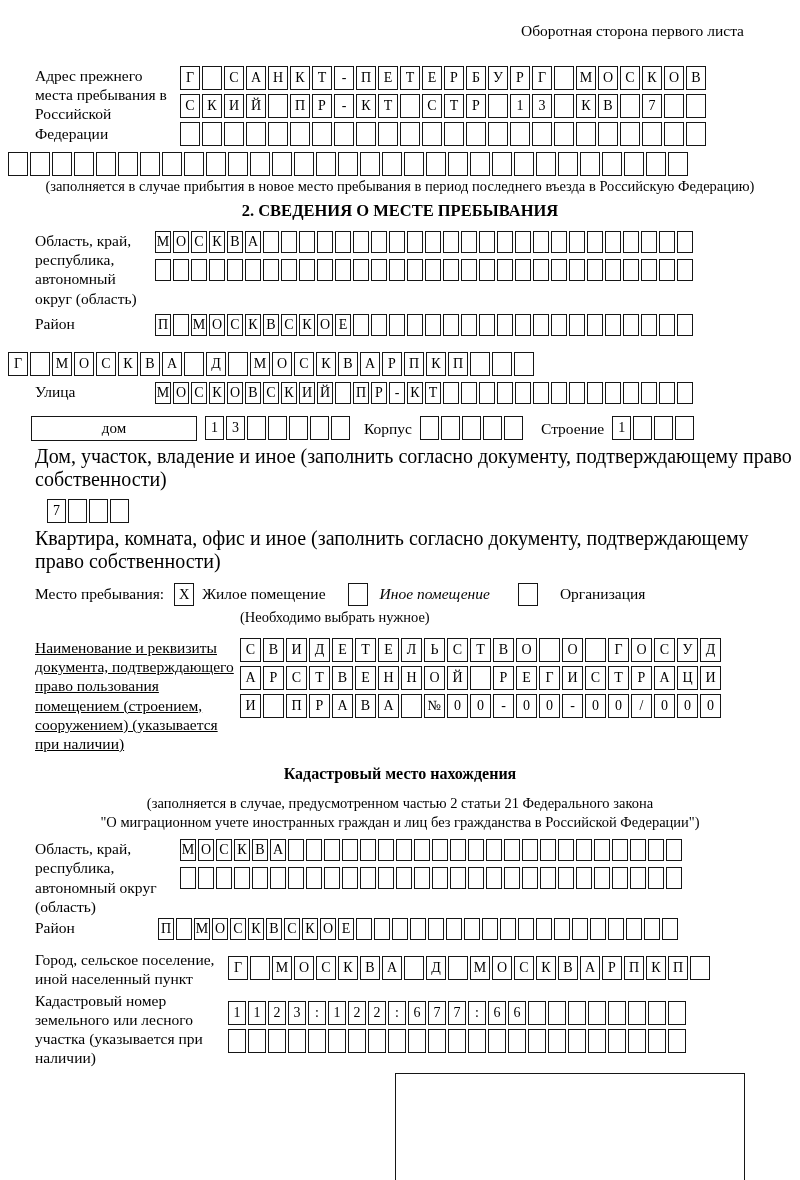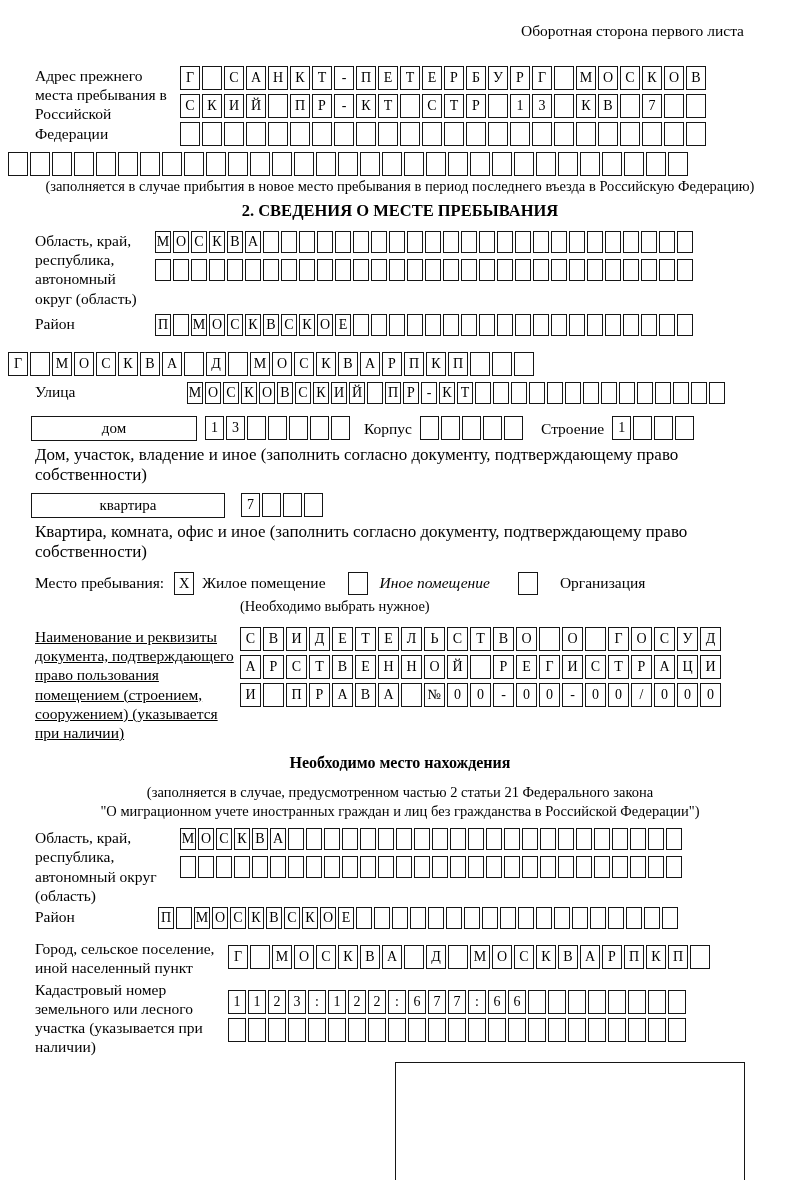--- a/index.html
+++ b/index.html
@@ -23,34 +23,34 @@
     font-size: 14px; font-family: "Liberation Serif", serif;
   }
   .cw20 .cell { width: 20px; }
   .cw16 .cell { width: 16px; height: 22px; }
   .cw21 .cell { width: 21px; }
   .cw19 .cell { width: 19px; }
   .cw18 .cell { width: 18px; }
   .cw15 .cell { width: 16px; height: 22px; }
   .note { text-align: center; font-size: 14.5px; margin-bottom: 6px; }
   .sect-title { text-align: center; font-weight: bold; font-size: 16.5px; margin: 4px 0 10px; }
-  .caption { font-size: 17px; padding-left: 27px; margin: 2px 0 8px; }
+  .caption { font-size: 20px; padding-left: 27px; margin: 2px 0 8px; }
   .wbox {
     border: 1.5px solid #161616; height: 25px;
     display: flex; align-items: center; justify-content: center;
     font-size: 15px; flex: 0 0 auto;
   }
   .cbx {
     width: 20px; height: 23px; border: 1.5px solid #161616;
     display: inline-flex; align-items: center; justify-content: center;
     font-size: 14.5px; flex: 0 0 auto;
   }
   .stay-row { display: flex; align-items: center; gap: 0; padding-left: 27px; font-size: 15.5px; margin-bottom: 3px; }
   .stamp-box { border: 1.6px solid #161616; width: 350px; height: 178px; margin-left: 387px; margin-top: 6px; }
-  .mb2 { margin-bottom: 2px; } .mb6 { margin-bottom: 6px; } .mb8 { margin-bottom: 8px; gap: 32px; }
+  .mb2 { margin-bottom: 2px; } .mb6 { margin-bottom: 6px; } .mb8 { margin-bottom: 8px; }
   .mb10 { margin-bottom: 10px; } .mb12 { margin-bottom: 12px; }
   .pt6 { padding-top: 6px; } .pt10 { padding-top: 10px; }
 </style>
 </head>
 <body>
 
 <div class="hdr">Оборотная сторона первого листа</div>
 
 <div class="frow mb2">
   <div class="lbl" style="width:172px;">Адрес прежнего места пребывания в Российской Федерации</div>
@@ -366,21 +366,20 @@
   <div class="cells cw19" style="margin:0;">
       <span class="cell">1</span>
       <span class="cell"></span>
       <span class="cell"></span>
       <span class="cell"></span>
     </div>
 </div>
 <div class="caption">Дом, участок, владение и иное (заполнить согласно документу, подтверждающему право собственности)</div>
 
 <div class="frow" style="margin-left:23px; margin-bottom:4px; align-items:center;">
-  <div class="wbox" style="width:194px;">квартира</div>
   <div class="cells cw19" style="margin:0 0 0 16px;">
       <span class="cell">7</span>
       <span class="cell"></span>
       <span class="cell"></span>
       <span class="cell"></span>
     </div>
 </div>
 <div class="caption mb10">Квартира, комната, офис и иное (заполнить согласно документу, подтверждающему право собственности)</div>
 
 <div class="stay-row">
@@ -462,21 +461,21 @@
         <span class="cell">0</span>
         <span class="cell">0</span>
         <span class="cell">/</span>
         <span class="cell">0</span>
         <span class="cell">0</span>
         <span class="cell">0</span>
       </div>
   </div>
 </div>
 
-<div class="sect-title" style="font-size:16px; margin-bottom:12px;">Необходимо место нахождения</div>
+<div class="sect-title" style="font-size:16px; margin-bottom:12px;">Кадастровый место нахождения</div>
 <div class="note" style="margin-bottom:2px;">(заполняется в случае, предусмотренном частью 2 статьи 21 Федерального закона</div>
 <div class="note mb8">"О миграционном учете иностранных граждан и лиц без гражданства в Российской Федерации")</div>
 
 <div class="frow mb2">
   <div class="lbl" style="width:172px;">Область, край, республика, автономный округ (область)</div>
   <div class="rows">
     <div class="cells cw16" style="margin-bottom:6px;">
         <span class="cell">М</span>
         <span class="cell">О</span>
         <span class="cell">С</span>

